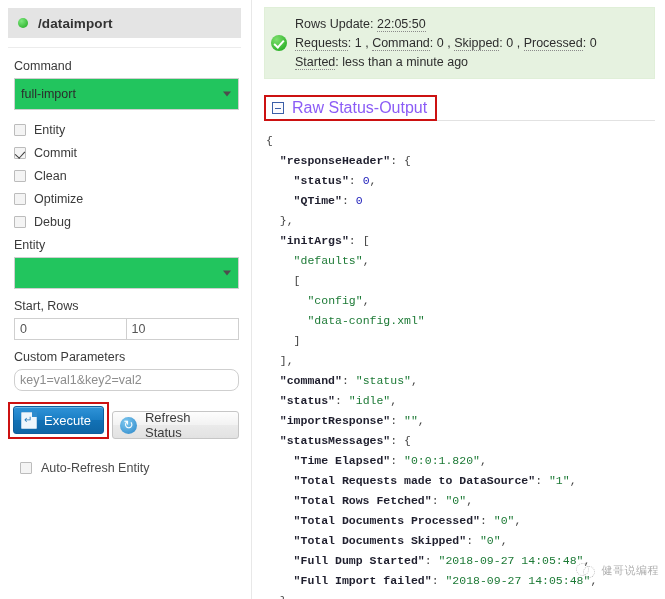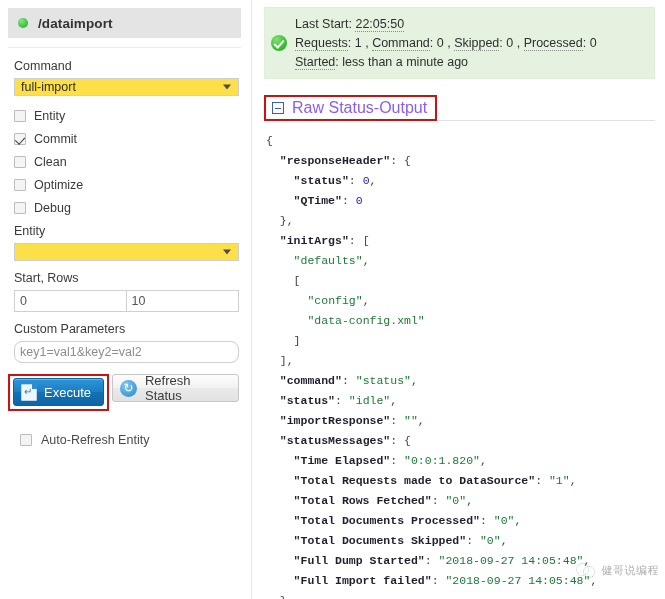--- a/index.html
+++ b/index.html
@@ -55,23 +55,23 @@
   }
 
   .form-area { padding: 10px 12px 0 14px; }
   .field-label {
     font-size: 12.5px;
     color: #3a3a3a;
     margin-bottom: 4px;
     line-height: 16px;
   }
   .select-box {
-    height: 18px;
+    height: 32px;
     border: 1px solid #cfcfcf;
-    background: #fde047;
+    background: #22c55e;
     position: relative;
     display: flex;
     align-items: center;
     padding-left: 6px;
     font-size: 12.5px;
     color: #2c2c2c;
     margin-bottom: 9px;
     width: 225px;
   }
   .caret {
@@ -130,21 +130,21 @@
     display: flex;
     align-items: center;
     width: 112.5px;
   }
   .txt.second { border-left: none; }
   .txt.full { width: 225px; color: #8d8d8d; border-radius: 8px; }
 
   
   .btn-row {
     display: flex;
-    align-items: flex-start;
+    align-items: flex-end;
     margin-top: 11px;
     margin-left: -6px;
     position: relative;
   }
   .exec-wrap {
     border: 2px solid #cc1111;
     padding: 2px 3px 3px 3px;
     display: inline-block;
     margin-right: 3px;
   }
@@ -413,21 +413,21 @@
       </div>
 
     </div>
   </div>
 
   <div class="right-panel">
 
     <div class="status-banner">
       <span class="status-check"></span>
       <div class="status-lines">
-        <div><span>Last Start:</span> <span class="u-dot">22:05:50</span></div>
+        <div><span>Rows Update:</span> <span class="u-dot">22:05:50</span></div>
         <div><span class="u-dot">Requests</span>: <span>1</span> , <span class="u-dot">Command</span>: <span>0</span> , <span class="u-dot">Skipped</span>: <span>0</span> , <span class="u-dot">Processed</span>: <span>0</span></div>
         <div><span class="u-dot">Started</span>: <span>less than a minute ago</span></div>
       </div>
     </div>
 
     <div class="raw-header">
       <div class="raw-title-box">
         <span class="collapse-icon"></span>
         <span class="raw-title">Raw Status-Output</span>
       </div>

